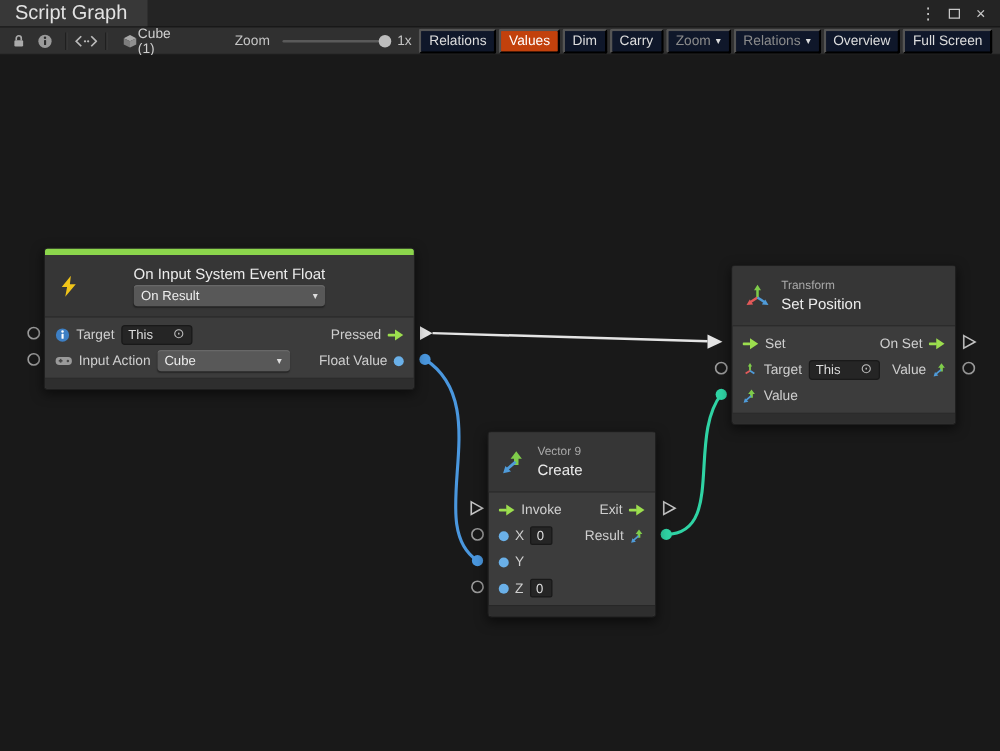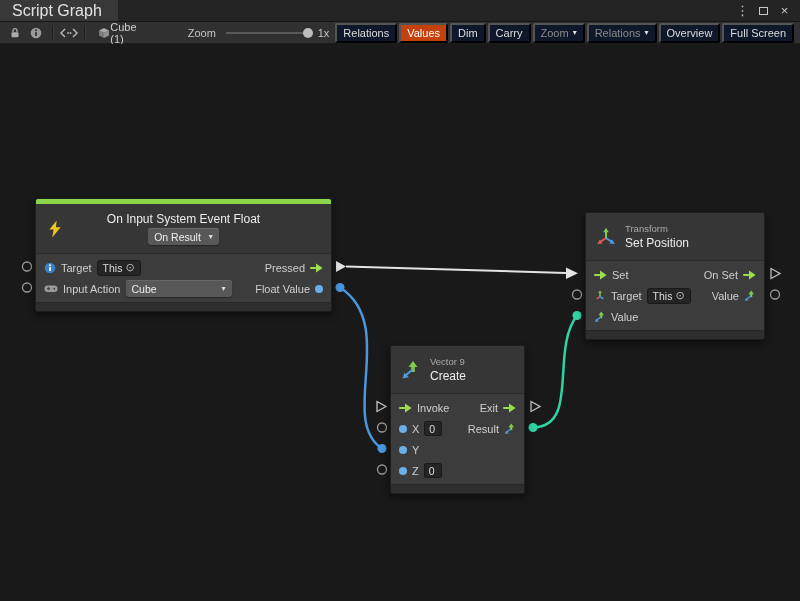--- a/index.html
+++ b/index.html
@@ -38,30 +38,30 @@
   .port-circle{fill:none;stroke:#9a9a9a;stroke-width:1.3}
   .port-tri{fill:none;stroke:#c4c4c4;stroke-width:1.3}
 
   
   .node{position:absolute;background:#3c3c3c;border:1px solid #1e1e1e;border-radius:3px;box-shadow:0 3px 9px rgba(0,0,0,.55);font-size:11px;color:#cfcfcf;z-index:2}
   .green-strip{height:5px;background:#8cd64c;border-radius:2px 2px 0 0}
   .node-header{background:#363636;display:flex;align-items:center;gap:9px;padding:0 10px;border-bottom:1px solid #2b2b2b;height:48px}
   .ev-header{height:50px;position:relative;justify-content:center}
   .ev-icon{position:absolute;left:10px;top:50%;transform:translateY(-50%)}
   .hdr-col{display:flex;flex-direction:column;gap:2px}
-  .hdr-col.center{align-items:center}
+  .hdr-col.center{}
   .node-title{font-size:12px;color:#ececec;white-space:nowrap}
   .node-sub{font-size:9.5px;color:#aaa}
   .node-body{padding:3px 0}
   .prow{display:flex;align-items:center;height:21px;padding:0 8px;gap:5px}
   .plabel{color:#cfcfcf;white-space:nowrap}
   .spacer{flex:1}
   .dot{width:8px;height:8px;border-radius:50%;flex:none}
   .dot.blue{background:#6ab0e8}
-  .chip{display:inline-flex;align-items:center;gap:3px;background:#252525;border:1px solid #191919;border-radius:3px;height:16px;padding:0 5px;color:#ddd;font-size:10.5px;cursor:default}
+  .chip{display:inline-flex;align-items:center;gap:16px;background:#252525;border:1px solid #191919;border-radius:3px;height:16px;padding:0 5px;color:#ddd;font-size:10.5px;cursor:default}
   .tgt-glyph{color:#bdbdbd;font-size:11px;line-height:1}
   .dropdown{display:inline-flex;align-items:center;justify-content:space-between;gap:8px;background:#585858;border-radius:3px;height:17px;padding:0 6px;font-size:10.5px;color:#eee;box-shadow:inset 0 1px 0 #686868,0 1px 1px rgba(0,0,0,.35);cursor:default}
   .caret{font-size:8px;color:#ddd;line-height:1}
   .valbox{display:inline-flex;align-items:center;background:#252525;border:1px solid #191919;border-radius:2px;height:15px;min-width:18px;padding:0 4px;color:#ddd;font-size:10.5px}
   .node-footer{height:9px;background:#2e2e2e;border-top:1px solid #272727;border-radius:0 0 3px 3px}
   .icon{display:inline-flex;align-items:center;justify-content:center;flex:none}
 </style>
 </head>
 <body>
 

